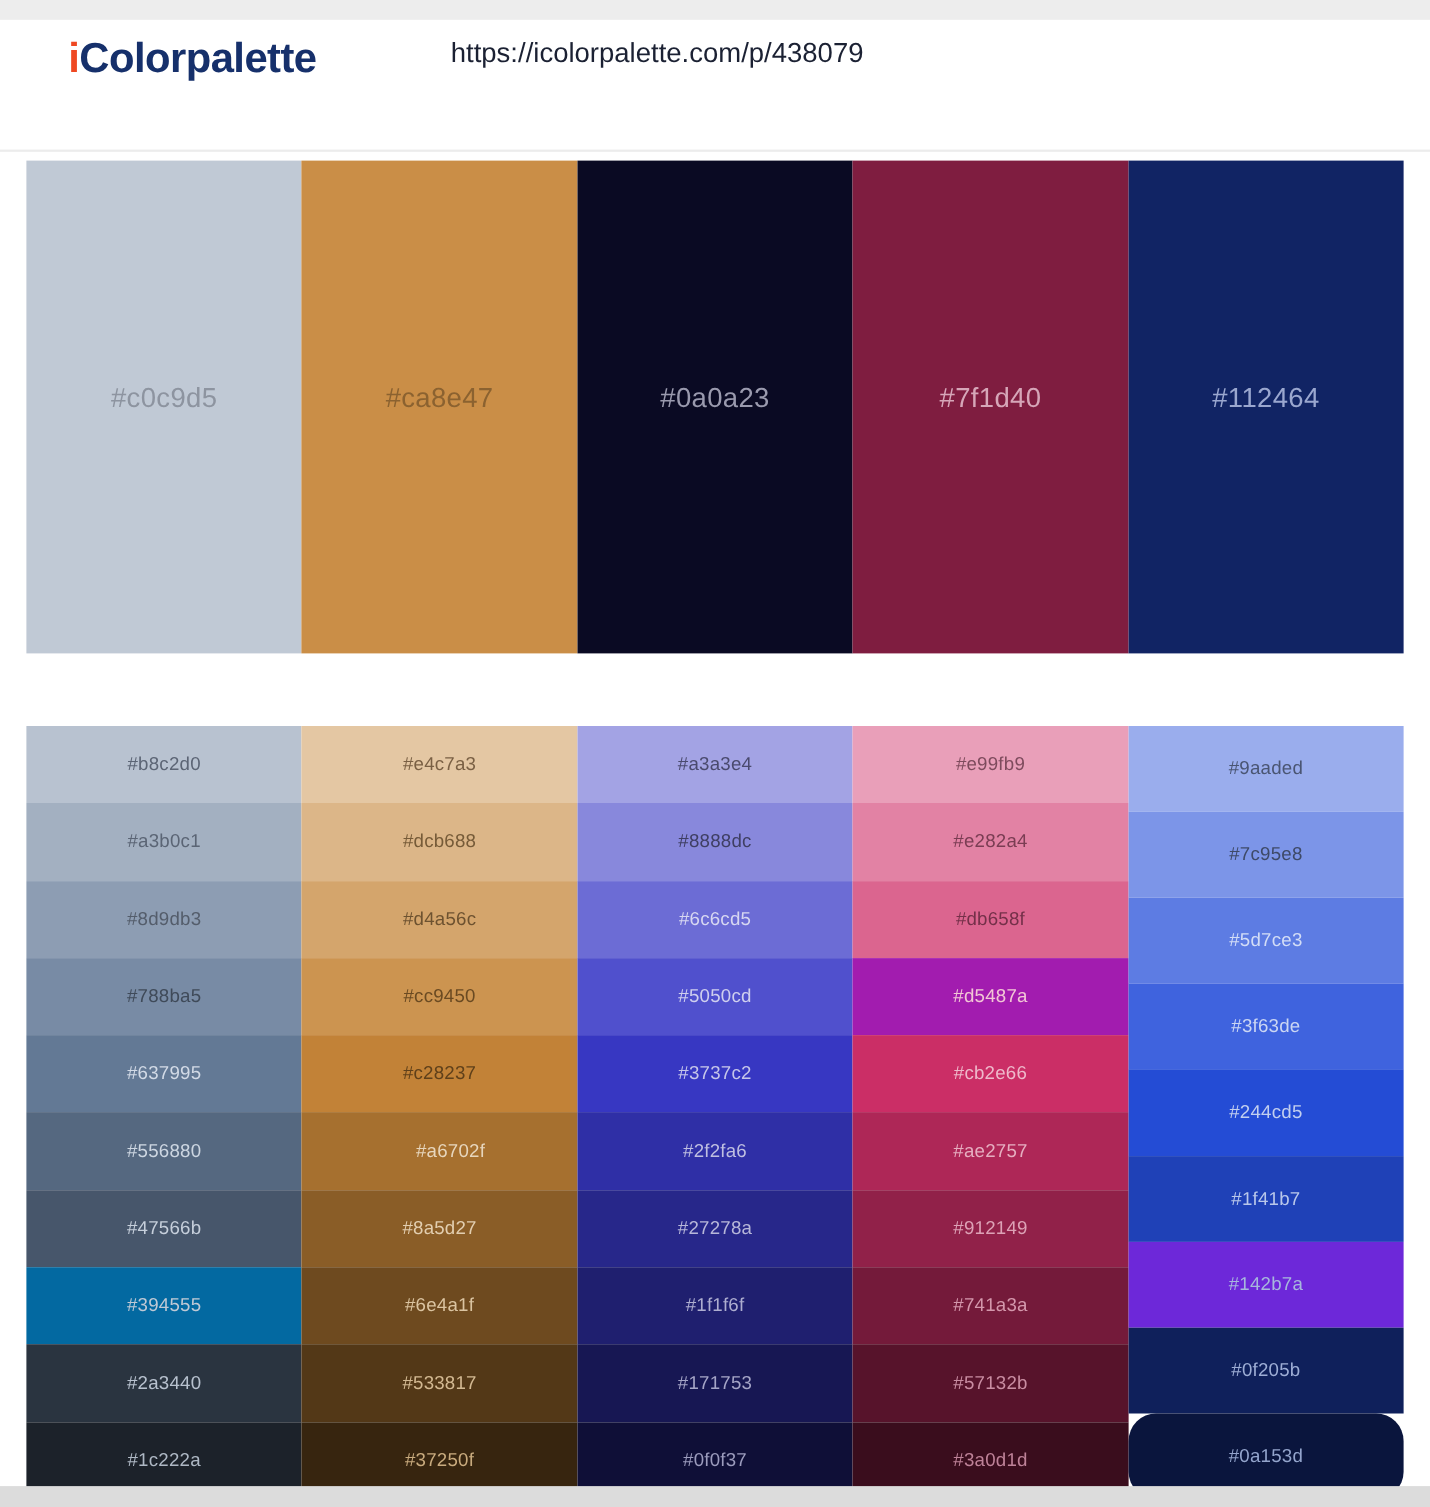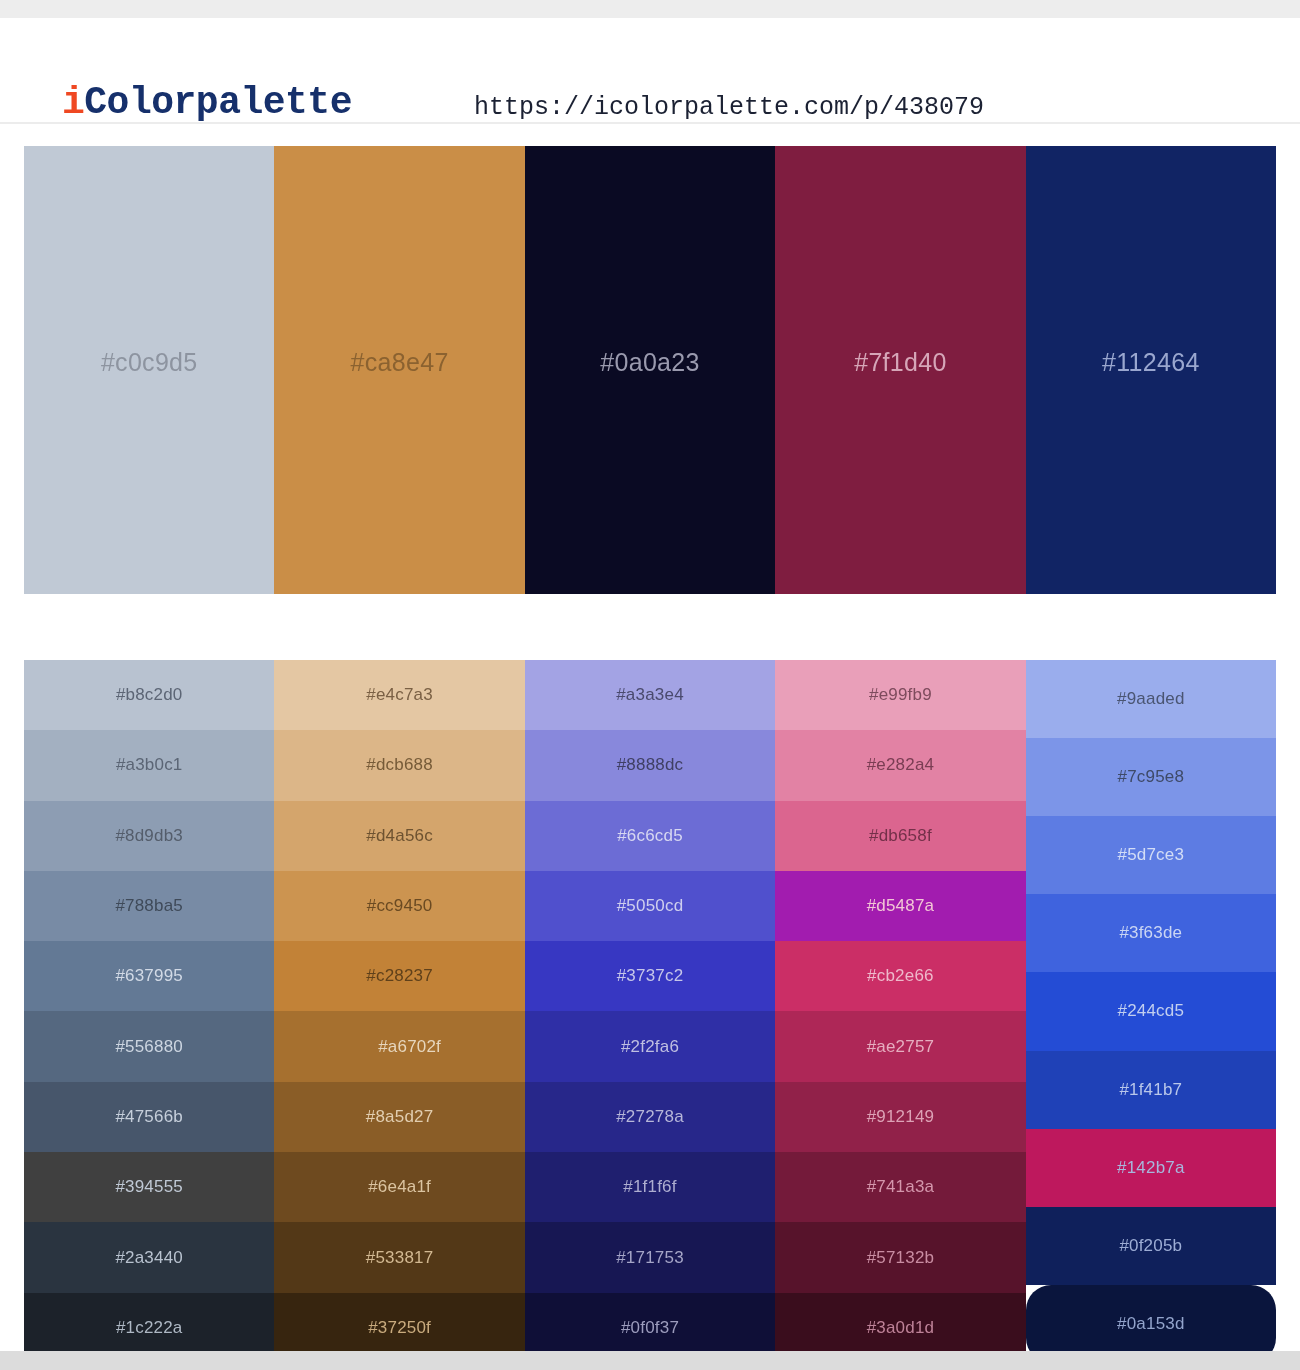--- a/index.html
+++ b/index.html
@@ -31,28 +31,27 @@
     position: absolute;
     bottom: 0; left: 0;
     width: 1300px;
     height: 19px;
     background: #dcdcdc;
   }
 
   
   .header {
     position: absolute;
-    top: 20px; left: 0;
+    top: 34px; left: 0;
     width: 1300px;
     height: 104px;
     background: #ffffff;
     border-bottom: 2px solid #ececec;
     display: flex;
-    align-items: flex-end;
-    font-family: Liberation Mono, monospace;
+    align-items: flex-start;
   }
 
   .logo {
     margin-left: 62px;
     font-size: 38px;
     font-weight: bold;
     letter-spacing: -0.5px;
     line-height: 1;
     white-space: nowrap;
   }
@@ -164,21 +163,21 @@
         </div>
         <div class="shade-cell" style="background: rgb(99, 121, 149);">
           <span class="shade-label" style="color: rgb(210, 218, 230);">#637995</span>
         </div>
         <div class="shade-cell" style="background: rgb(85, 104, 128);">
           <span class="shade-label" style="color: rgb(205, 214, 225);">#556880</span>
         </div>
         <div class="shade-cell" style="background: rgb(71, 86, 107);">
           <span class="shade-label" style="color: rgb(198, 207, 219);">#47566b</span>
         </div>
-        <div class="shade-cell" style="background: #404040;">
+        <div class="shade-cell" style="background: #0369a1;">
           <span class="shade-label" style="color: rgb(192, 201, 213);">#394555</span>
         </div>
         <div class="shade-cell" style="background: rgb(42, 52, 64);">
           <span class="shade-label" style="color: rgb(184, 194, 207);">#2a3440</span>
         </div>
         <div class="shade-cell" style="background: rgb(28, 34, 42);">
           <span class="shade-label" style="color: rgb(174, 184, 196);">#1c222a</span>
         </div>
       </div>
       <div class="shade-col">
@@ -289,21 +288,21 @@
         </div>
         <div class="shade-cell" style="background: rgb(63, 99, 222);">
           <span class="shade-label" style="color: rgb(203, 214, 243);">#3f63de</span>
         </div>
         <div class="shade-cell" style="background: rgb(36, 76, 213);">
           <span class="shade-label" style="color: rgb(194, 207, 239);">#244cd5</span>
         </div>
         <div class="shade-cell" style="background: rgb(31, 65, 183);">
           <span class="shade-label" style="color: rgb(185, 199, 234);">#1f41b7</span>
         </div>
-        <div class="shade-cell" style="background: #be185d;">
+        <div class="shade-cell" style="background: #6d28d9;">
           <span class="shade-label" style="color: rgb(167, 183, 221);">#142b7a</span>
         </div>
         <div class="shade-cell" style="background: rgb(15, 32, 91);">
           <span class="shade-label" style="color: rgb(157, 173, 213);">#0f205b</span>
         </div>
         <div class="shade-cell" style="background: rgb(10, 21, 61); border-radius: 25px;">
           <span class="shade-label" style="color: rgb(147, 164, 204);">#0a153d</span>
         </div>
       </div>
     </div>

